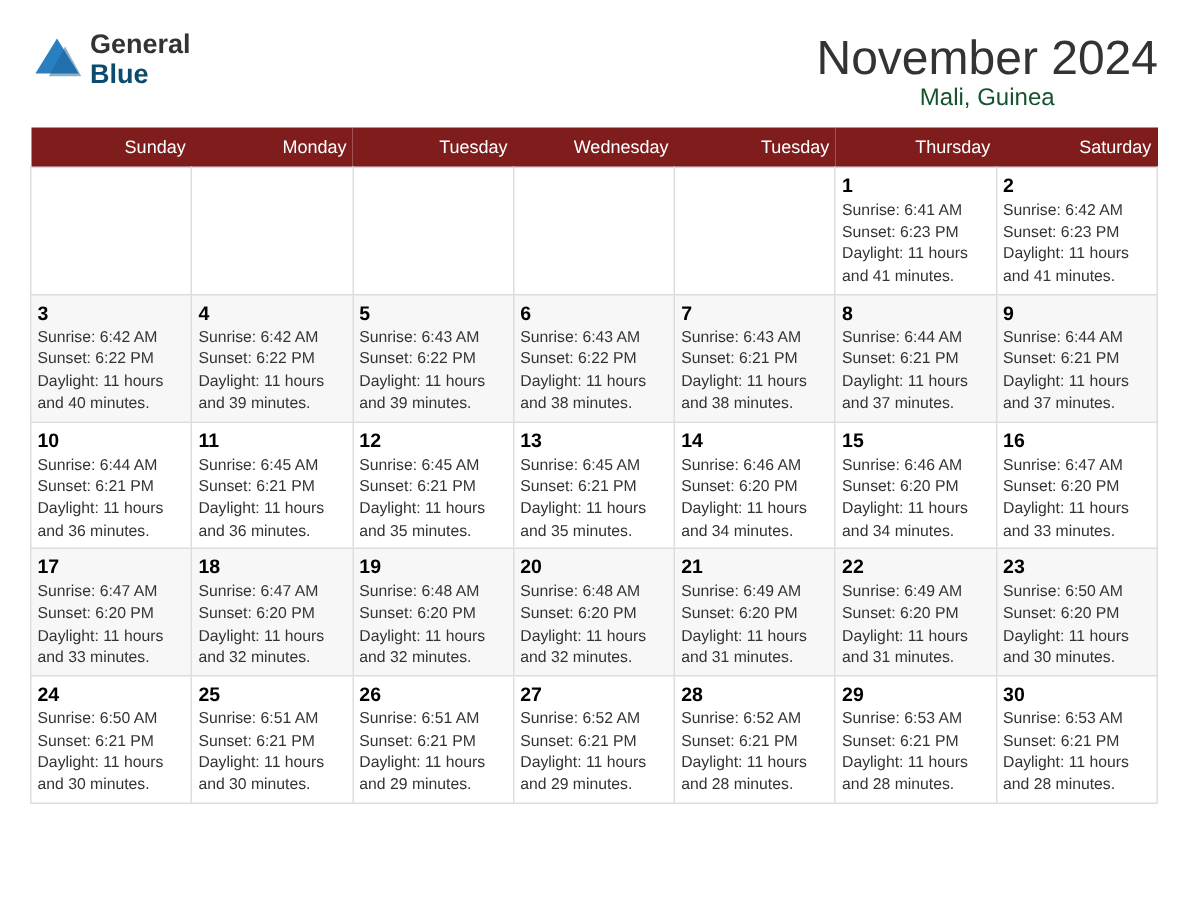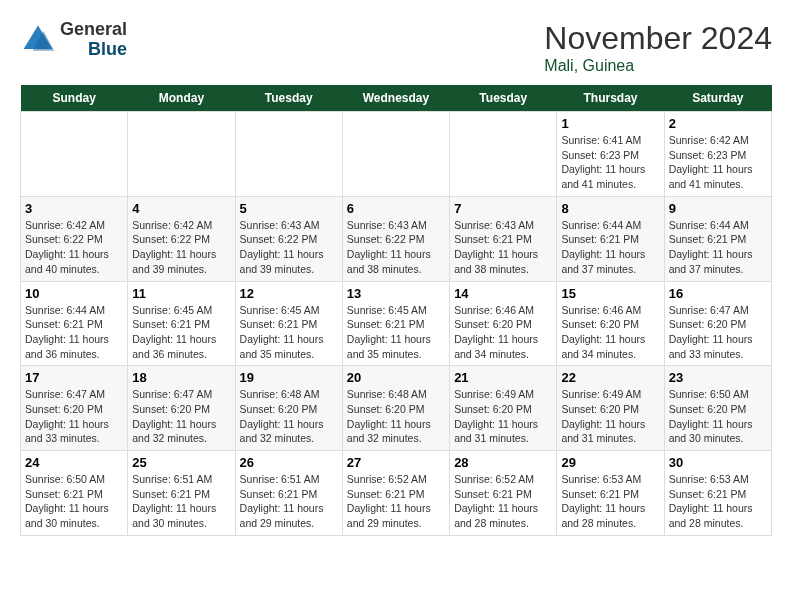--- a/index.html
+++ b/index.html
@@ -18,52 +18,51 @@
     }
     .logo {
       display: flex;
       align-items: center;
       gap: 4px;
     }
     .logo-text {
       font-size: 18px;
       font-weight: bold;
       line-height: 1.1;
-      text-align: right;
     }
     .logo-general { color: #333; }
     .logo-blue { color: #0c4a6e; }
     .logo-icon {
       width: 36px;
       height: 36px;
     }
     .title-block {
-      text-align: left;
+      text-align: center;
     }
     .month-title {
       font-size: 32px;
       font-weight: normal;
       color: #333;
     }
     .subtitle {
       font-size: 16px;
       color: #14532d;
     }
     table {
       width: 100%;
       border-collapse: collapse;
       font-size: 11px;
     }
     thead th {
-      background: #14532d;
+      background: #7f1d1d;
       color: #fff;
       padding: 6px 4px;
-      text-align: center;
+      text-align: right;
       font-size: 12px;
-      font-weight: bold;
+      font-weight: normal;
     }
     tbody tr td {
       border: 1px solid #ddd;
       vertical-align: top;
       padding: 4px;
       width: 107px;
       min-height: 80px;
       background: #fff;
     }
     tbody tr:nth-child(even) td {

